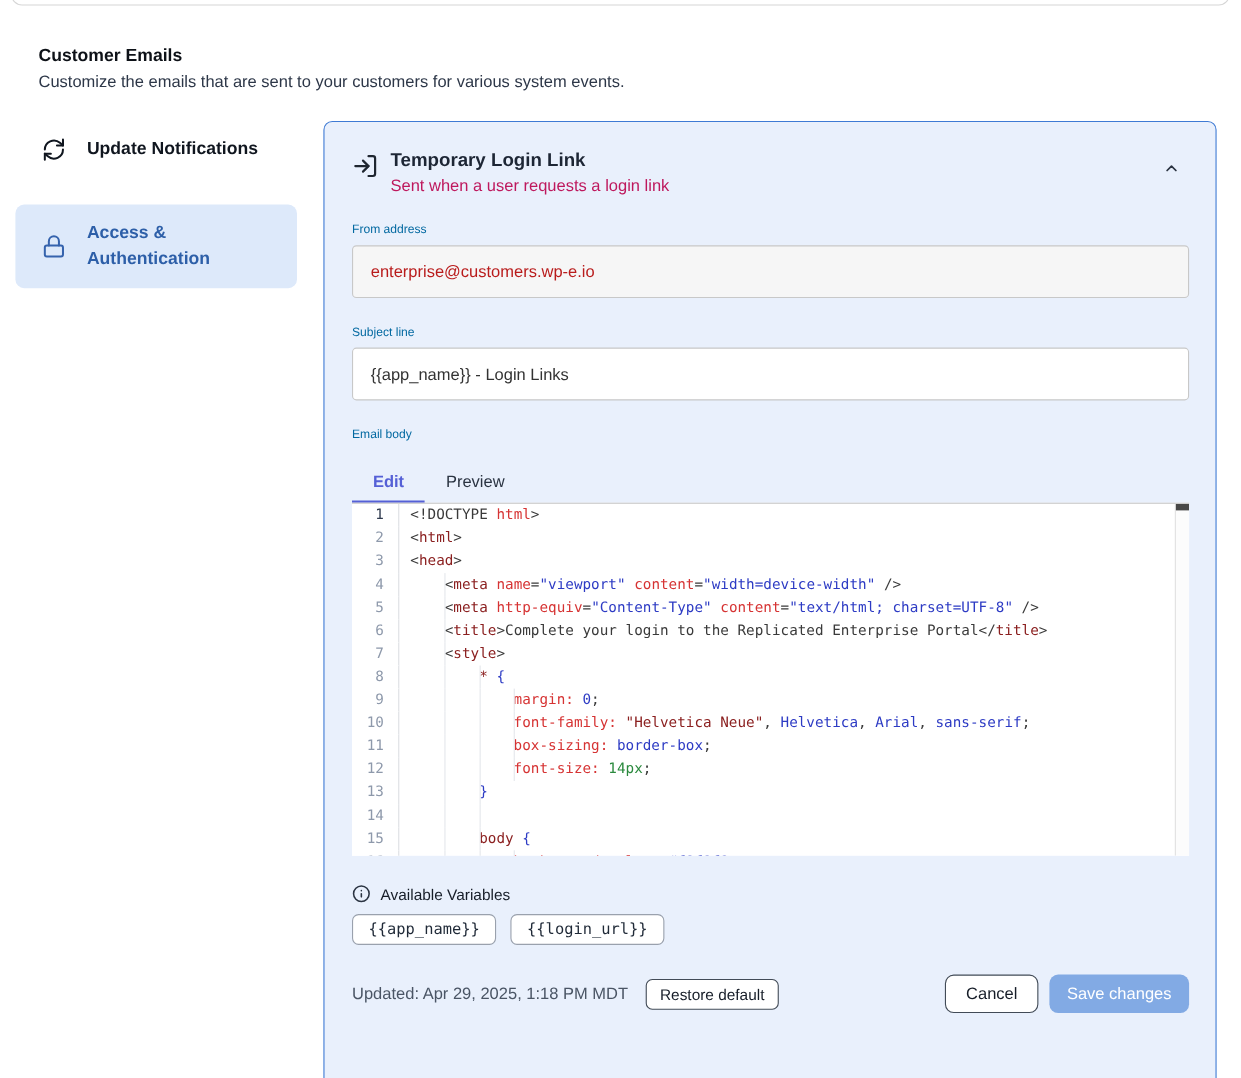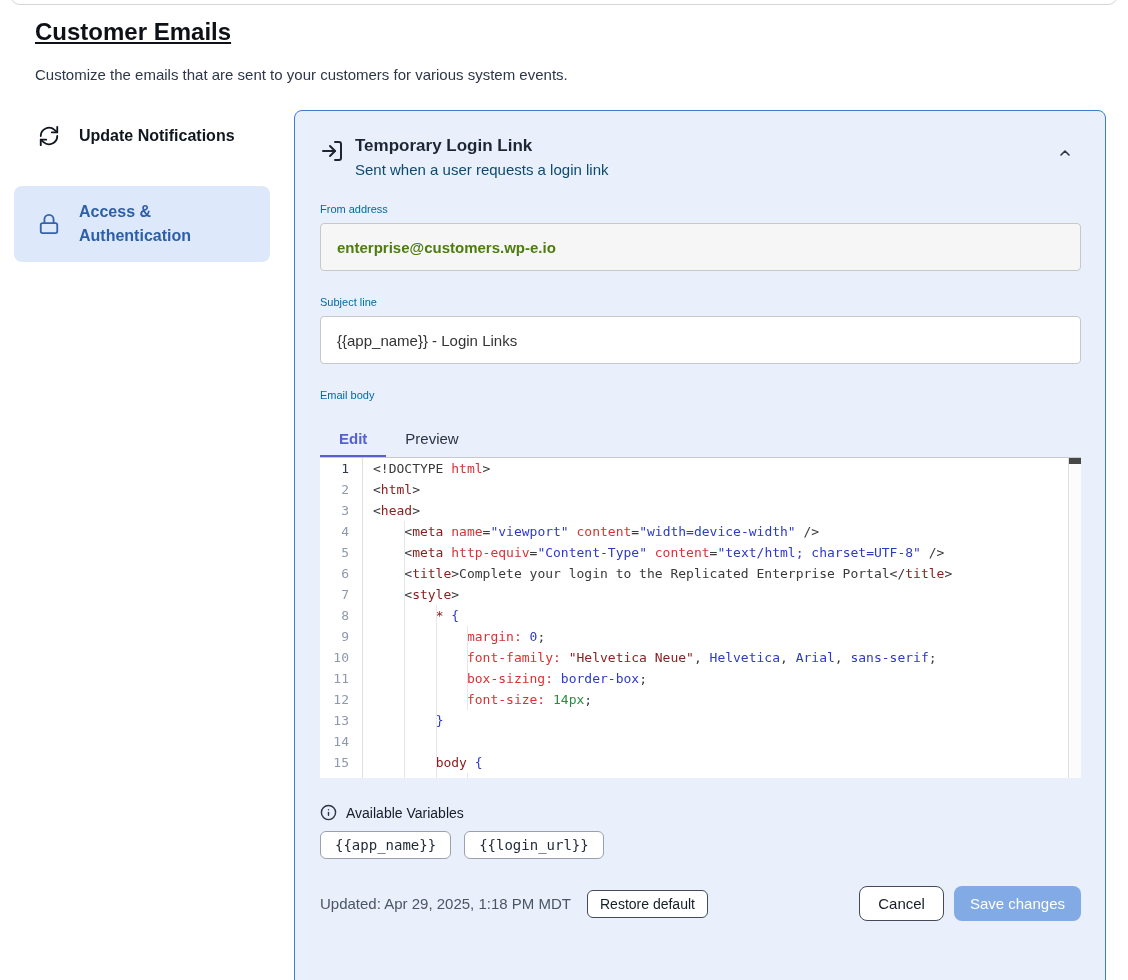--- a/index.html
+++ b/index.html
@@ -6,45 +6,45 @@
     --accent-blue:#3e7ad4; --card-bg:#e9f0fc; --sidebar-active-bg:#dde9fa;
     --sidebar-active-text:#2d5fa8; --tab-active:#5560d6; --save-button-bg:#82aae4;
     --code-tag:#8b2020; --code-attr:#d63333; --code-value:#2d3bc4;
     --code-number:#2b8a3e; --code-plain:#3a3a3a;
   }
   *{margin:0;padding:0;box-sizing:border-box;}
   html,body{width:1128px;height:980px;overflow:hidden;background:#fff;
     font-family:"Liberation Sans","DejaVu Sans",sans-serif;color:#1a2330;}
   .prev-card{position:absolute;top:-19px;left:10px;right:10px;height:24px;
     border:1px solid #d6d6d6;border-radius:10px;background:#fff;}
-  .page-title{position:absolute;left:35px;top:18px;font-size:24px;font-weight:700;color:#0d1117;text-decoration:underline;}
+  .page-title{position:absolute;left:35px;top:42px;font-size:16px;font-weight:700;color:#0d1117;}
   .page-subtitle{position:absolute;left:35px;top:66px;font-size:15px;color:#2d3748;}
   
   .sidebar{position:absolute;left:14px;top:110px;width:256px;}
   .sidebar-item{display:flex;align-items:center;gap:19px;padding:14px 10px 14px 24px;
     border-radius:8px;font-size:16px;font-weight:600;color:#10161f;cursor:pointer;margin-bottom:24px;}
   .sidebar-item.active{background:var(--sidebar-active-bg);color:var(--sidebar-active-text);}
   .sidebar-item .s-icon{display:flex;flex:0 0 auto;align-items:center;}
   .sidebar-item.active .s-icon{color:#3563ad;}
   .sidebar-item .s-label{line-height:1.5;}
   
   .card{position:absolute;left:294px;top:110px;width:812px;height:980px;
     background:var(--card-bg);border:1px solid var(--accent-blue);border-radius:8px;
     padding:24px 24px 0 25px;}
   .card-head{display:flex;align-items:flex-start;gap:11px;}
   .head-icon{color:#1f2630;margin-top:4px;display:flex;}
   .head-text h2{font-size:17px;font-weight:700;color:#1d2635;line-height:1.3;}
-  .head-text .sub{font-size:15px;color:#0c4a6e;margin-top:4px;}
+  .head-text .sub{font-size:15px;color:#be185d;margin-top:4px;}
   .collapse-btn{margin-left:auto;background:none;border:none;cursor:pointer;color:#2b3442;
     padding:8px;margin-top:2px;display:flex;}
   .field-label{display:block;font-size:11px;color:#0369a1;margin-top:25px;margin-bottom:8px;}
   .text-input{width:100%;height:48px;border:1px solid #c8c8c8;border-radius:4px;
     background:#fff;font-size:15px;color:#333;padding:0 16px;
     font-family:"Liberation Sans","DejaVu Sans",sans-serif;}
-  .text-input.disabled{background:#f6f6f6;color:#4d7c0f;font-weight:bold;}
+  .text-input.disabled{background:#f6f6f6;color:#b91c1c;}
   
   .tabs{display:flex;margin-top:21px;}
   .tab{background:none;border:none;cursor:pointer;font-size:15px;color:#2b3442;
     padding:8px 19px 10px;font-family:inherit;position:relative;}
   .tab.active{color:var(--tab-active);font-weight:700;}
   .tab.active::after{content:"";position:absolute;left:0;right:0;bottom:-1px;height:3px;
     background:var(--tab-active);}
   
   .editor{position:relative;height:321px;background:#fff;border-top:1px solid #c9c9c9;
     overflow:hidden;font-family:"DejaVu Sans Mono","Liberation Mono",monospace;

